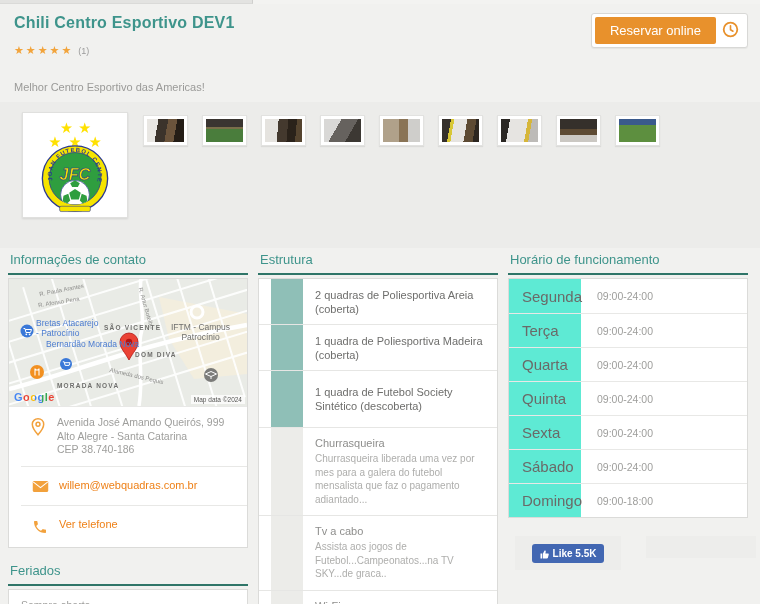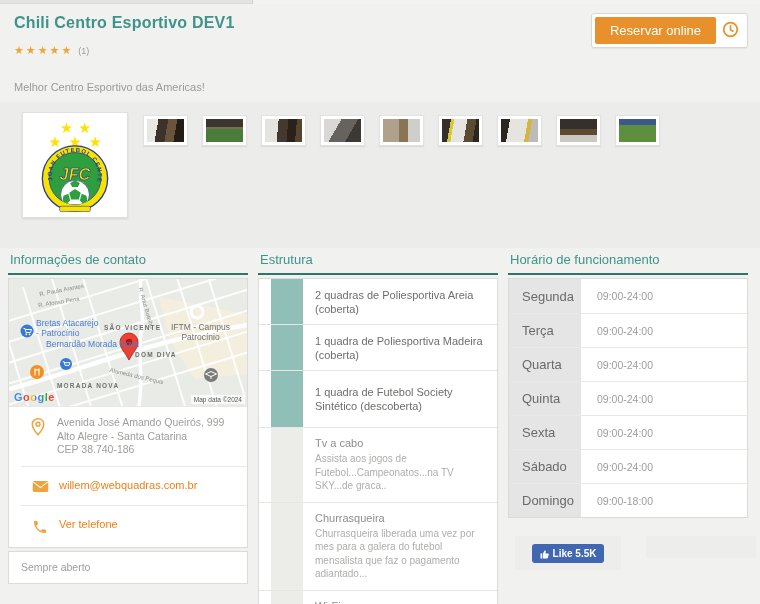--- a/index.html
+++ b/index.html
@@ -87,22 +87,22 @@
   .eblock.gray { background:#ECECE9; }
   .efac { display:flex; align-items:center; min-height:45px; padding:8px 12px; font-size:11px; color:#6E6E6C; line-height:14px; }
   .erow:nth-child(3) .efac { min-height:56px; }
   .eamen { padding:8px 12px 9px; }
   .eamen .atitle { font-size:11px; color:#8E8E8C; line-height:15px; margin-bottom:1px; }
   .eamen .adesc { font-size:10px; color:#AEAEAC; line-height:13.5px; }
 
   
   .hrow { display:flex; border-top:1px solid #E8E8E6; height:34px; align-items:stretch; }
   .hrow:first-child { border-top:none; }
-  .hday { width:72px; flex:none; background:#e5e5e5; display:flex; align-items:center; padding-left:13px;
-    font-size:13px; color:#6A6A68; }
+  .hday { width:72px; flex:none; background:#5eead4; display:flex; align-items:center; padding-left:13px;
+    font-size:15px; color:#6A6A68; }
   .htime { display:flex; align-items:center; padding-left:16px; font-size:10.5px; color:#9E9E9C;text-align:right; }
 
   
   .social { position:relative; margin-top:18px; height:40px; }
   .like-box { position:absolute; left:7px; top:0; width:106px; height:34px; background:#EDEDEB;
     display:flex; align-items:center; justify-content:center; }
   .like-btn { display:flex; align-items:flex-end; gap:3px; background:#4267B2; border:none; border-radius:3px;
     color:#fff; font-family:inherit; font-size:10px; font-weight:700; padding:4px 8px; cursor:pointer; }
   .widget-box { position:absolute; left:138px; top:0; width:110px; height:22px; background:#EDEDEB; }
 </style>
@@ -276,52 +276,53 @@
     <div class="crow link-row">
       <div class="cicon">
         <svg width="16" height="16" viewBox="0 0 24 24">
           <path d="M6.6 10.8c1.5 3 3.9 5.4 6.9 6.9l2.3-2.3c.3-.3.7-.4 1.1-.2 1.2.4 2.5.6 3.1.6.6 0 1 .4 1 1V20c0 .6-.4 1-1 1C10.6 21 3 13.4 3 4c0-.6.4-1 1-1h3.2c.6 0 1 .4 1 1 0 .7.2 2 .6 3.1.1.4 0 .8-.2 1.1l-2.3 2.3z" fill="#F2A13C"></path>
         </svg>
       </div>
       <a class="olink">Ver telefone</a>
     </div>
   </div>
 
+  <div class="sec-heading mt">Feriados</div>
   <div class="feriados-box">Sempre aberto</div>
 </div>
 
 <div class="col col-estrutura">
   <div class="sec-heading">Estrutura</div>
   <div class="panel">
 
     <div class="erow">
       <div class="eblock teal"></div>
       <div class="efac">2 quadras de Poliesportiva Areia (coberta)</div>
     </div>
     <div class="erow">
       <div class="eblock teal"></div>
       <div class="efac">1 quadra de Poliesportiva Madeira (coberta)</div>
     </div>
     <div class="erow">
       <div class="eblock teal"></div>
       <div class="efac">1 quadra de Futebol Society Sintético (descoberta)</div>
     </div>
 
+    <div class="erow">
+      <div class="eblock gray"></div>
+      <div class="eamen">
+        <div class="atitle">Churrasqueira</div>
+        <div class="adesc">Churrasqueira liberada uma vez por mes para a galera do futebol mensalista que faz o pagamento adiantado...</div>
+      </div>
+    </div>
     <div class="erow">
       <div class="eblock gray"></div>
       <div class="eamen">
         <div class="atitle">Tv a cabo</div>
         <div class="adesc">Assista aos jogos de Futebol...Campeonatos...na TV SKY...de graca..</div>
-      </div>
-    </div>
-    <div class="erow">
-      <div class="eblock gray"></div>
-      <div class="eamen">
-        <div class="atitle">Churrasqueira</div>
-        <div class="adesc">Churrasqueira liberada uma vez por mes para a galera do futebol mensalista que faz o pagamento adiantado...</div>
       </div>
     </div>
     <div class="erow">
       <div class="eblock gray"></div>
       <div class="eamen">
         <div class="atitle">Wi-Fi</div>
         <div class="adesc">Fique conectado as redes sociais ...com a melhor Internet da cidade....WBR INTERNET</div>
       </div>
     </div>
 

